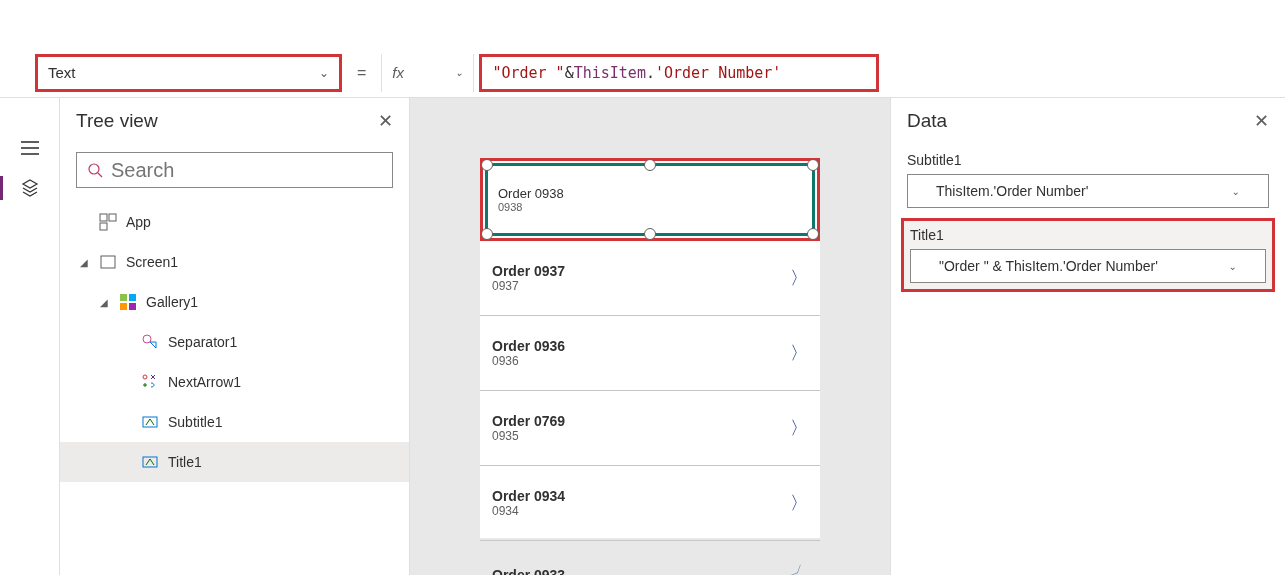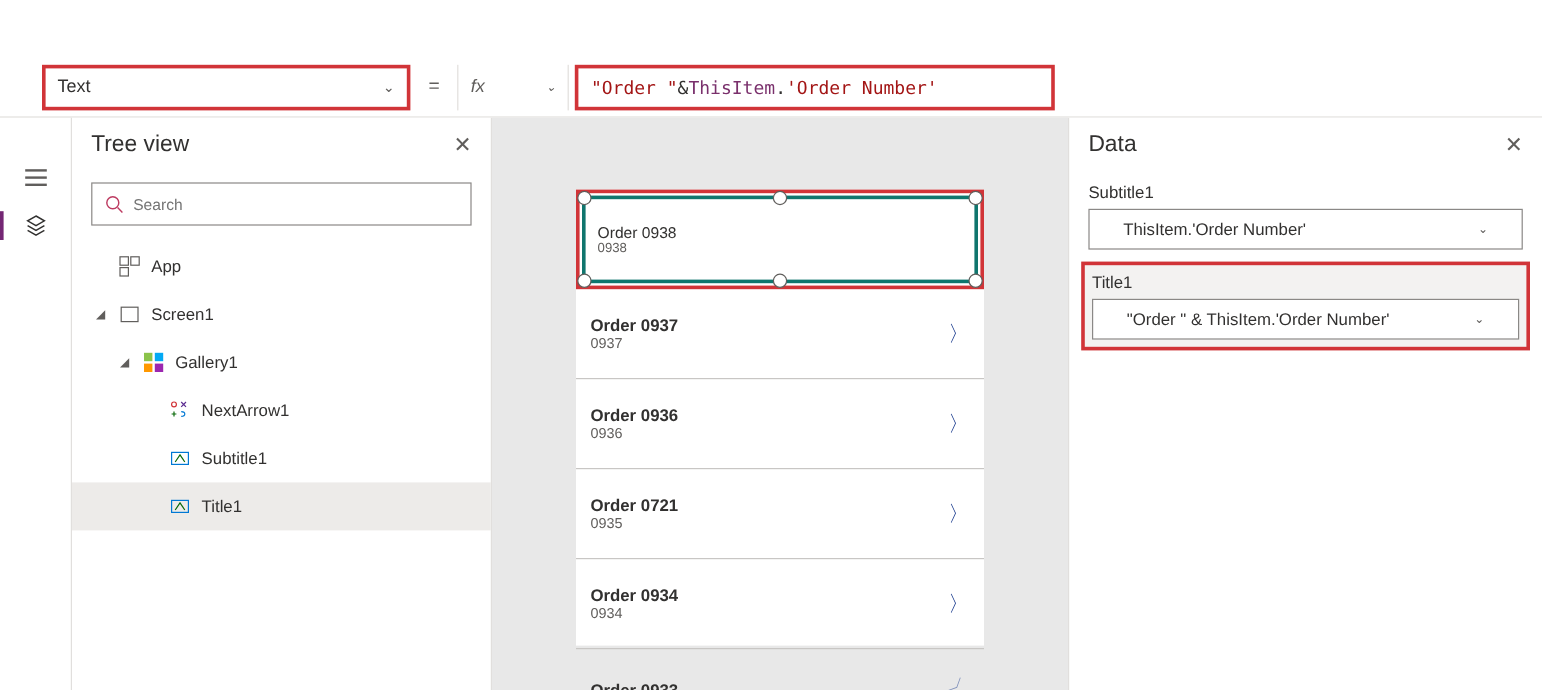--- a/index.html
+++ b/index.html
@@ -29,21 +29,21 @@
     .rail-icon { width: 40px; height: 40px; display: flex; align-items: center; justify-content: center; cursor: pointer; font-size: 18px; color: #605e5c; }
     .rail-icon.active { position: relative; }
     .rail-icon.active::before { content: ""; position: absolute; left: -10px; top: 8px; bottom: 8px; width: 3px; background: #742774; }
     
     
     .tree-panel { width: 350px; border-right: 1px solid #e1dfdd; display: flex; flex-direction: column; background: #fff; }
     .tree-header { display: flex; align-items: flex-end; padding: 12px 16px; font-size: 19px; }
     .tree-header .close { margin-left: auto; font-size: 18px; cursor: pointer; color: #605e5c; }
     .search-box { margin: 8px 16px; height: 36px; border: 1px solid #8a8886; display: flex; align-items: center; padding: 0 10px; }
     .search-box svg { margin-right: 8px; }
-    .search-box input { border: none; outline: none; flex: 1; font-size: 13px; color: #14532d; }
+    .search-box input { border: none; outline: none; flex: 1; font-size: 20px; color: #14532d; }
     
     .tree-list { padding-top: 6px; }
     .tree-item { display: flex; align-items: center; height: 40px; padding-left: 16px; font-size: 14px; cursor: pointer; }
     .tree-item.indent-1 { padding-left: 20px; }
     .tree-item.indent-2 { padding-left: 40px; }
     .tree-item.indent-3 { padding-left: 80px; }
     .tree-item.selected { background: #edebe9; }
     .tree-item .expand { width: 14px; font-size: 10px; color: #605e5c; margin-right: 4px; }
     .tree-item .icon { width: 20px; height: 20px; margin-right: 8px; display: flex; align-items: center; justify-content: center; }
     
@@ -156,20 +156,29 @@
           <span class="expand">◢</span>
           <span class="icon">
             <svg width="18" height="18" viewBox="0 0 18 18">
                 <rect x="1" y="1" width="7" height="7" fill="#8bc34a"></rect>
                 <rect x="10" y="1" width="7" height="7" fill="#03a9f4"></rect>
                 <rect x="1" y="10" width="7" height="7" fill="#ff9800"></rect>
                 <rect x="10" y="10" width="7" height="7" fill="#9c27b0"></rect>
               </svg>
           </span>
           <span>Gallery1</span>
+        </div>
+        <div class="tree-item indent-3">
+          <span class="icon">
+            <svg width="18" height="18" viewBox="0 0 18 18">
+                <circle cx="6" cy="6" r="4" fill="none" stroke="#ce4b8e"></circle>
+                <path d="M9 9 L15 15 L15 9 Z" fill="none" stroke="#0078d4"></path>
+              </svg>
+          </span>
+          <span>Separator1</span>
         </div>
         <div class="tree-item indent-3">
           <span class="icon">
             <svg width="18" height="18" viewBox="0 0 18 18">
                 <circle cx="4" cy="4" r="2" fill="none" stroke="#d13438"></circle>
                 <path d="M10 2 L14 6 M14 2 L10 6" stroke="#5c2d91"></path>
                 <path d="M2 12 L6 12 M4 10 L4 14" stroke="#0b6a0b"></path>
                 <path d="M10 10 C14 10 14 14 10 14" fill="none" stroke="#0078d4"></path>
               </svg>
           </span>
@@ -219,21 +228,21 @@
         </div>
         <div class="gallery-item">
           <div class="texts">
             <div class="title">Order 0936</div>
             <div class="subtitle">0936</div>
           </div>
           <div class="arrow">〉</div>
         </div>
         <div class="gallery-item">
           <div class="texts">
-            <div class="title">Order 0721</div>
+            <div class="title">Order 0769</div>
             <div class="subtitle">0935</div>
           </div>
           <div class="arrow">〉</div>
         </div>
         <div class="gallery-item">
           <div class="texts">
             <div class="title">Order 0934</div>
             <div class="subtitle">0934</div>
           </div>
           <div class="arrow">〉</div>

